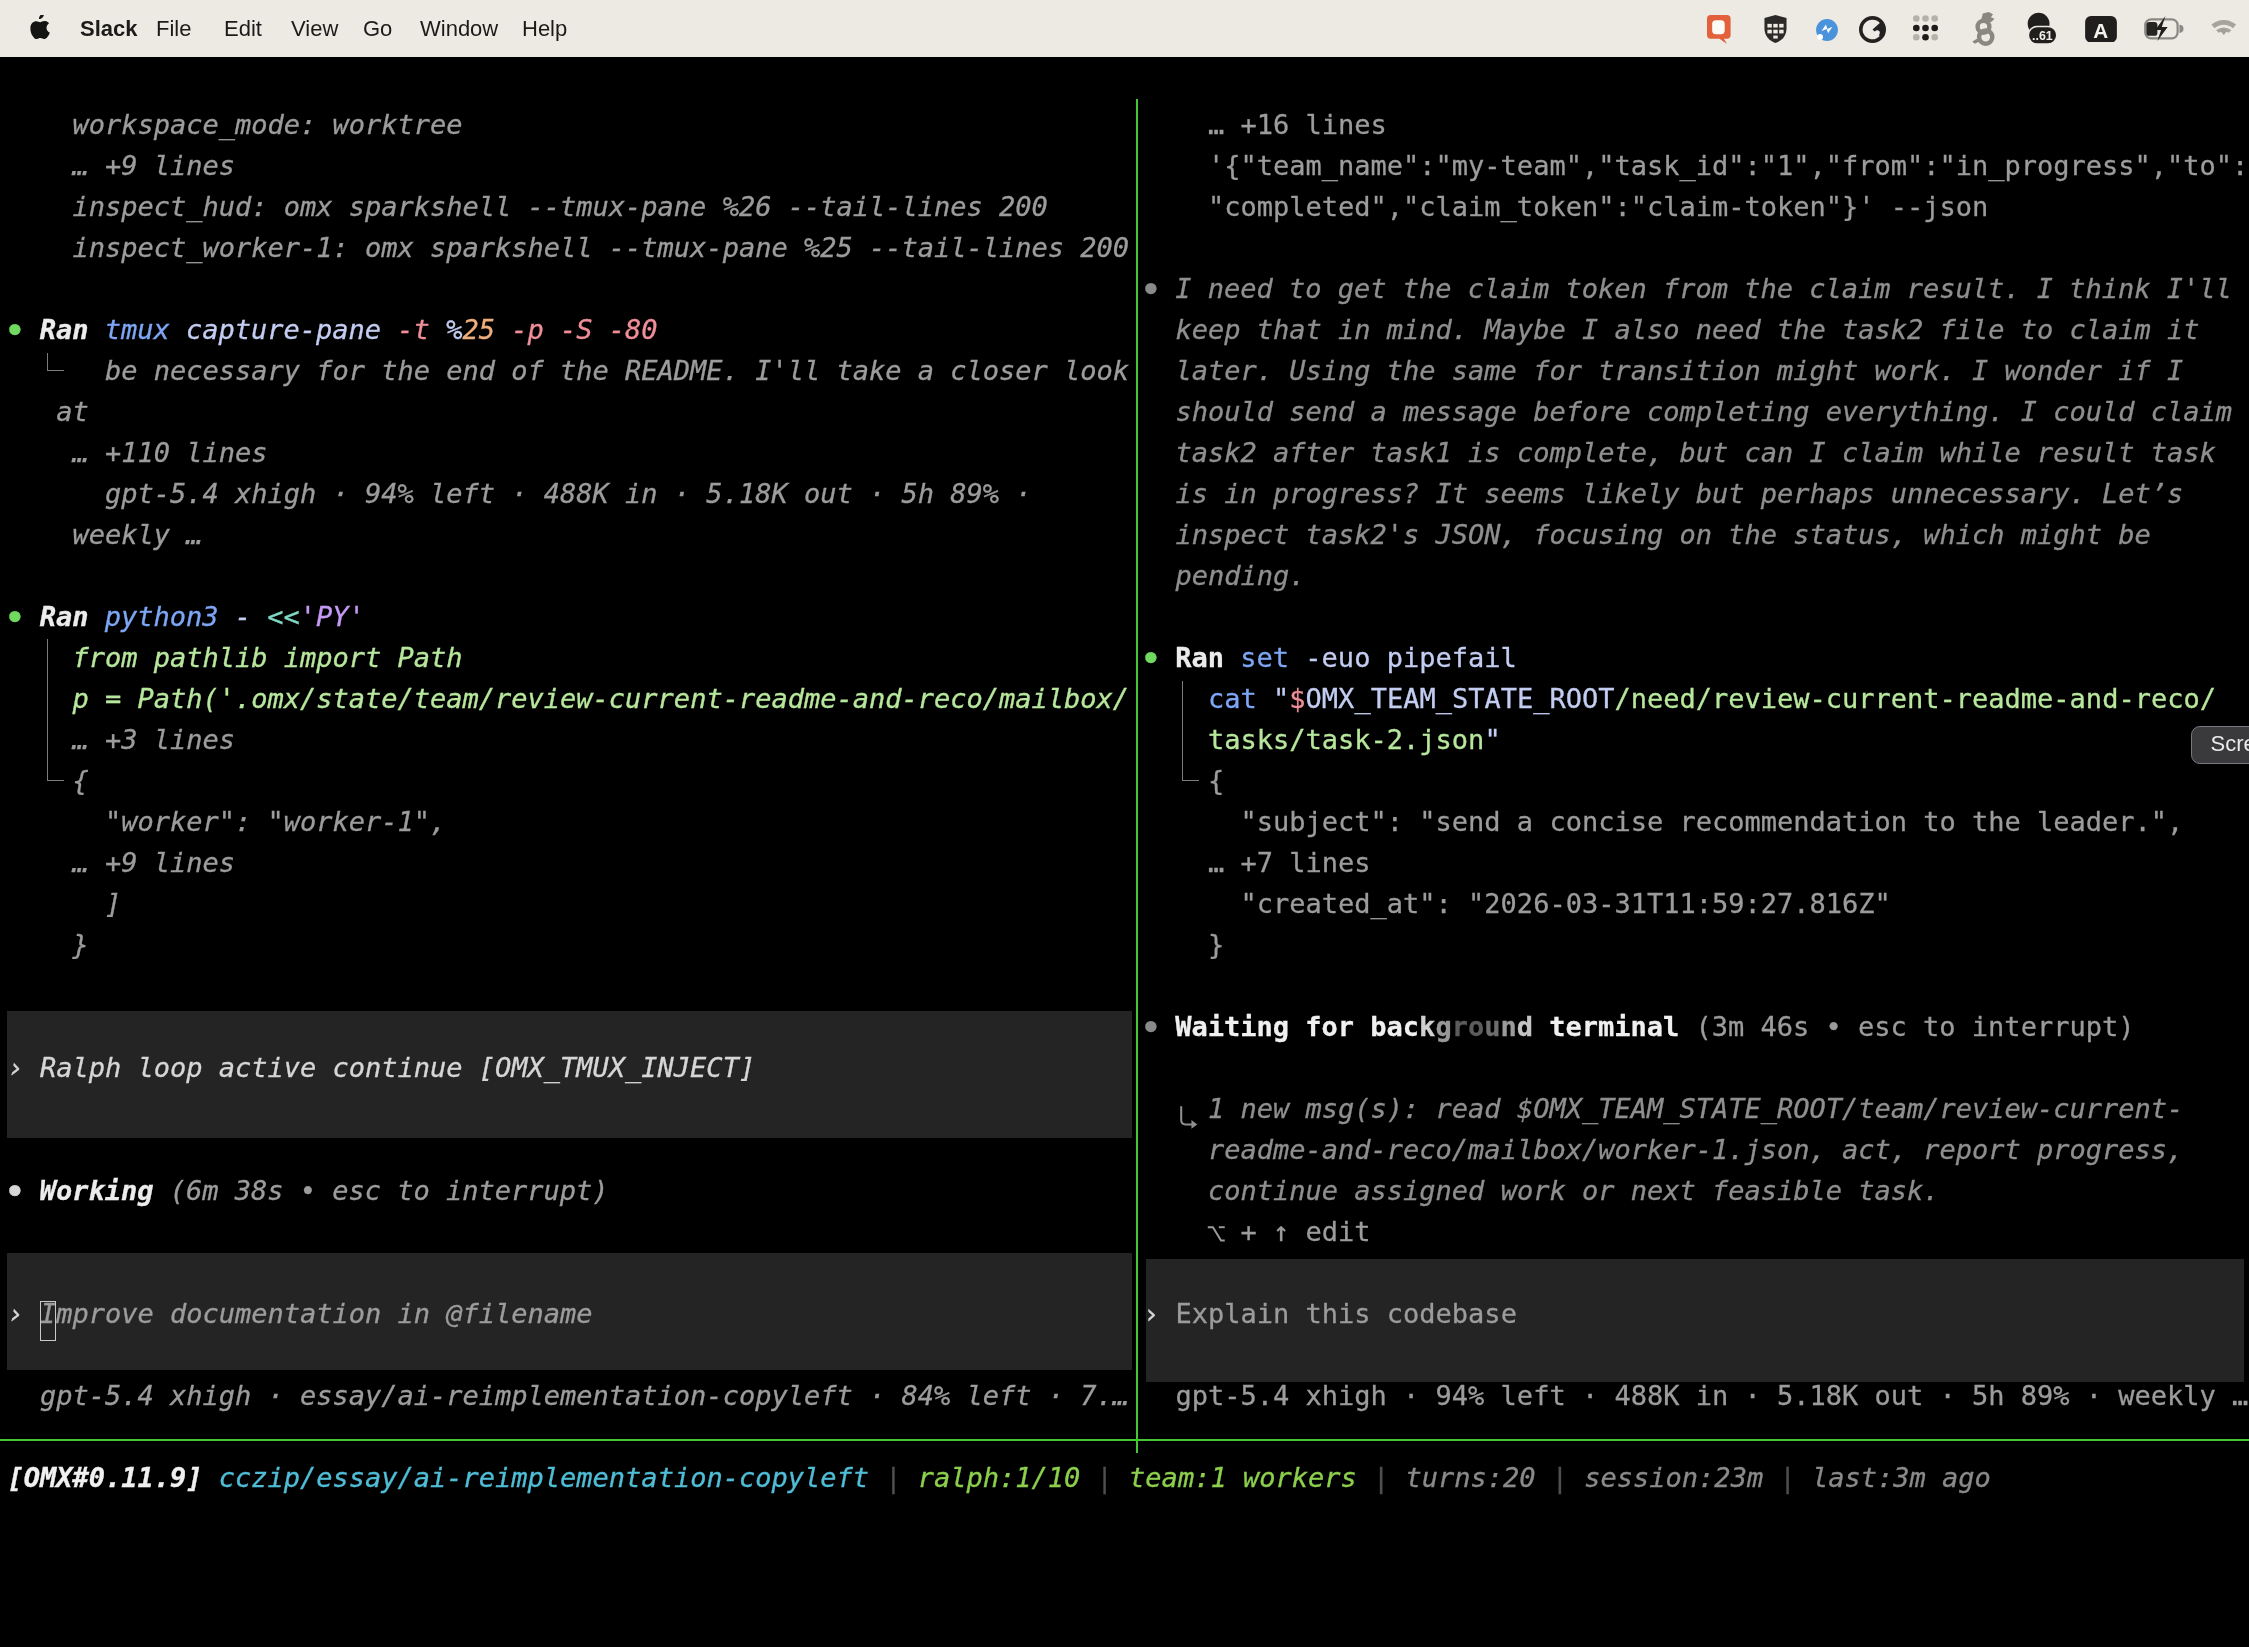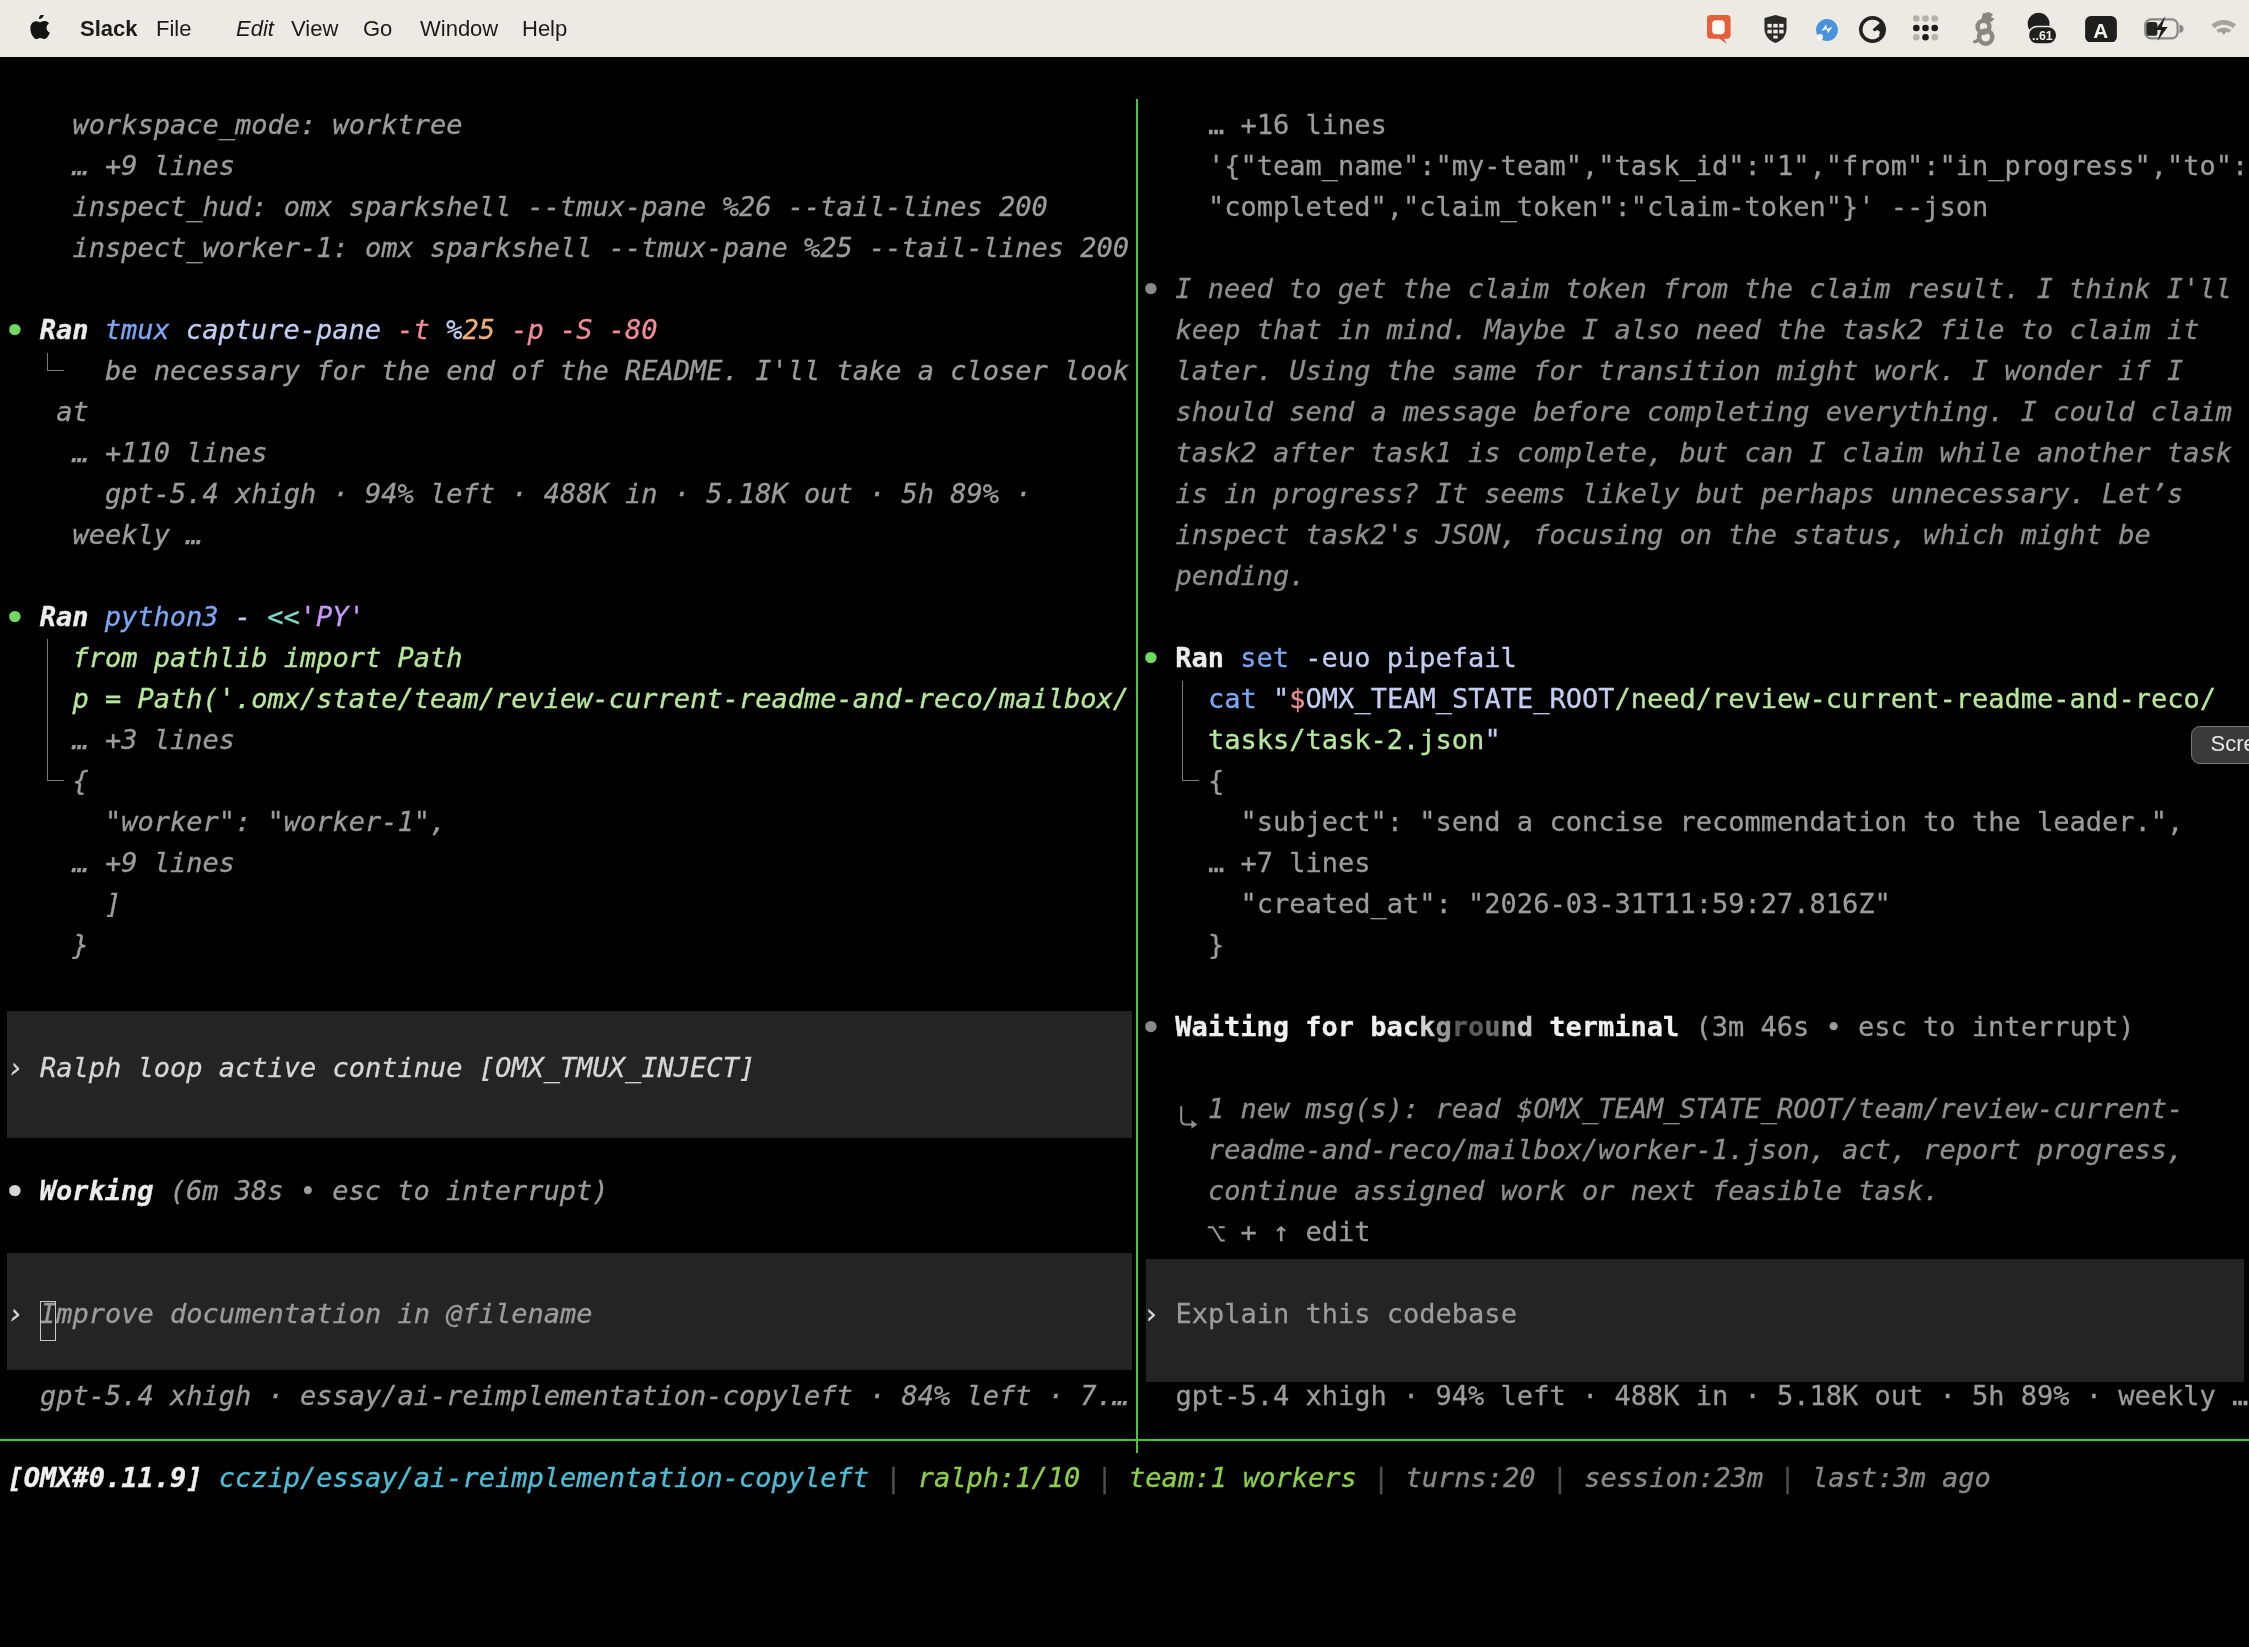--- a/index.html
+++ b/index.html
@@ -49,21 +49,21 @@
 </style>
 </head>
 <body>
 
 <div id="menubar">
   <svg style="left:30px; top:14.8px;" width="20" height="24" viewBox="0 0 814 1000">
       <path fill="#141413" d="M788 341c-6 4-109 62-109 191 0 149 131 202 135 203-1 3-21 72-69 142-43 62-88 124-156 124s-86-40-165-40c-77 0-104 41-167 41s-106-57-156-127C43 793 6 668 6 549c0-191 124-292 247-292 65 0 119 43 160 43 39 0 100-46 174-46 28 0 129 3 201 87zM521 95c32-38 55-91 55-144 0-7-1-15-2-21-52 2-114 35-152 78-29 33-57 86-57 140 0 8 1 16 2 19 3 1 9 2 14 2 47 0 106-31 140-74z"></path>
     </svg>
   <span class="mi b" style="left:80px;">Slack</span>
   <span class="mi" style="left:156px;text-align:center;">File</span>
-  <span class="mi" style="left:236px;font-style:italic;">Edit</span>
+  <span class="mi" style="left:224px;">Edit</span>
   <span class="mi" style="left:291px;">View</span>
   <span class="mi" style="left:363px;">Go</span>
   <span class="mi" style="left:420px;">Window</span>
   <span class="mi" style="left:522px;">Help</span>
 
   <svg style="left:1707px; top:14.8px;" width="23.6" height="29" viewBox="0 0 32 39">
       <path fill="#e2603b" d="M5 0h22a5 5 0 0 1 5 5v22a5 5 0 0 1-5 5h-4l4 7-10-7H5a5 5 0 0 1-5-5V5a5 5 0 0 1 5-5z"></path>
       <rect x="7" y="7" width="17" height="19" rx="5" fill="#fbfaf7"></rect>
     </svg>
   <svg style="left:1763px; top:14.8px;" width="25" height="28" viewBox="0 0 34 38">
@@ -190,21 +190,21 @@
 <span class="wb">[OMX#0.11.9]</span> <span class="cy">cczip/essay/ai-reimplementation-copyleft</span> <span class="sep">|</span> <span class="sg">ralph:1/10</span> <span class="sep">|</span> <span class="sg">team:1 workers</span> <span class="sep">|</span> <span class="dg">turns:20</span> <span class="sep">|</span> <span class="dg">session:23m</span> <span class="sep">|</span> <span class="dg">last:3m ago</span></pre>
 
     <pre class="pane" id="pright" style="left:1143px;">    … +16 lines
     '{"team_name":"my-team","task_id":"1","from":"in_progress","to":
     "completed","claim_token":"claim-token"}' --json
 
 <span class="dg blt">•</span> <span class="it">I need to get the claim token from the claim result. I think I'll</span>
   <span class="it">keep that in mind. Maybe I also need the task2 file to claim it</span>
   <span class="it">later. Using the same for transition might work. I wonder if I</span>
   <span class="it">should send a message before completing everything. I could claim</span>
-  <span class="it">task2 after task1 is complete, but can I claim while another task</span>
+  <span class="it">task2 after task1 is complete, but can I claim while result task</span>
   <span class="it">is in progress? It seems likely but perhaps unnecessary. Let’s</span>
   <span class="it">inspect task2's JSON, focusing on the status, which might be</span>
   <span class="it">pending.</span>
 
 <span class="gb blt">•</span> <span class="w">Ran</span> <span class="bl">set</span> <span class="lv">-euo pipefail</span>
     <span class="bl">cat</span> <span class="lv">"</span><span class="pk">$</span><span class="lv">OMX_TEAM_STATE_ROOT</span><span class="gr">/need/review-current-readme-and-reco/</span>
     <span class="gr">tasks/task-2.json</span><span class="lv">"</span>
     {
       "subject": "send a concise recommendation to the leader.",
     … +7 lines

